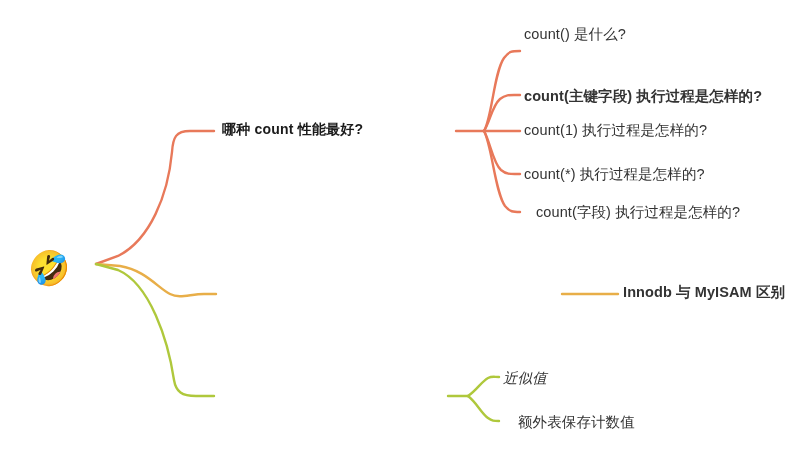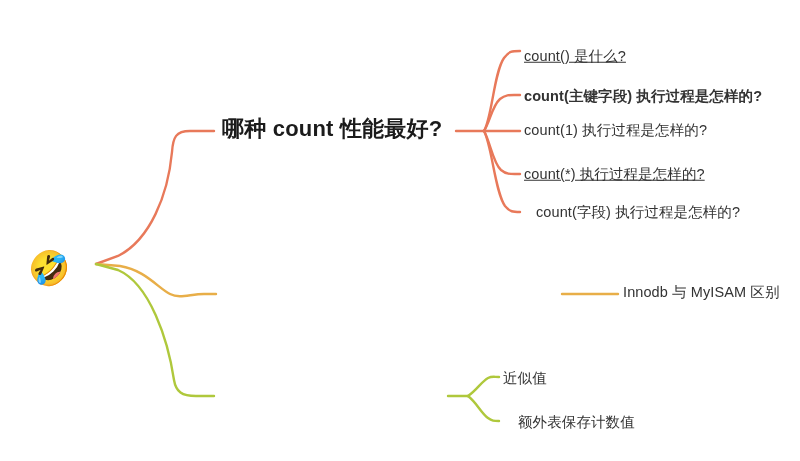--- a/index.html
+++ b/index.html
@@ -39,46 +39,46 @@
   .root-emoji {
     display: block;
     width: 44px;
     height: 44px;
     font-size: 34px;
     line-height: 44px;
     text-align: center;
     user-select: none;
   }
   .main-topic {
-    font-size: 22px;
+    font-size: 14px;
     font-weight: bold;
     color: #1b1b1b;
     letter-spacing: 0.2px;
     transform: translateY(-50%);
   }
   .sub-topic {
     font-size: 14.5px;
     font-weight: normal;
     color: #333333;
     letter-spacing: 0.1px;
     transform: translateY(-50%);
   }
   .t-main-1 { left: 222px; top: 129px; }
   .t-main-2 { left: 222px; top: 292px; }
   .t-main-3 { left: 222px; top: 394px; }
 
-  .t-s1-1 { left: 524px; top: 56px; text-decoration: underline; }
+  .t-s1-1 { left: 524px; top: 34px; }
   .t-s1-2 { left: 524px; top: 96px; font-weight: bold; }
   .t-s1-3 { left: 524px; top: 130px; text-align: right; }
-  .t-s1-4 { left: 524px; top: 174px; text-decoration: underline; }
+  .t-s1-4 { left: 524px; top: 174px; }
   .t-s1-5 { left: 524px; top: 212px; margin-left: 12px; }
 
-  .t-s2-1 { left: 623px; top: 292px; }
+  .t-s2-1 { left: 623px; top: 292px; font-weight: bold; }
 
-  .t-s3-1 { left: 503px; top: 378px; }
+  .t-s3-1 { left: 503px; top: 378px; font-style: italic; }
   .t-s3-2 { left: 518px; top: 422px; }
 </style>
 </head>
 <body>
 
 <div id="mindmap">
 
   <svg id="wires" viewBox="0 0 800 461" xmlns="http://www.w3.org/2000/svg">
     <g fill="none" stroke-width="2.4" stroke-linecap="round">
 

